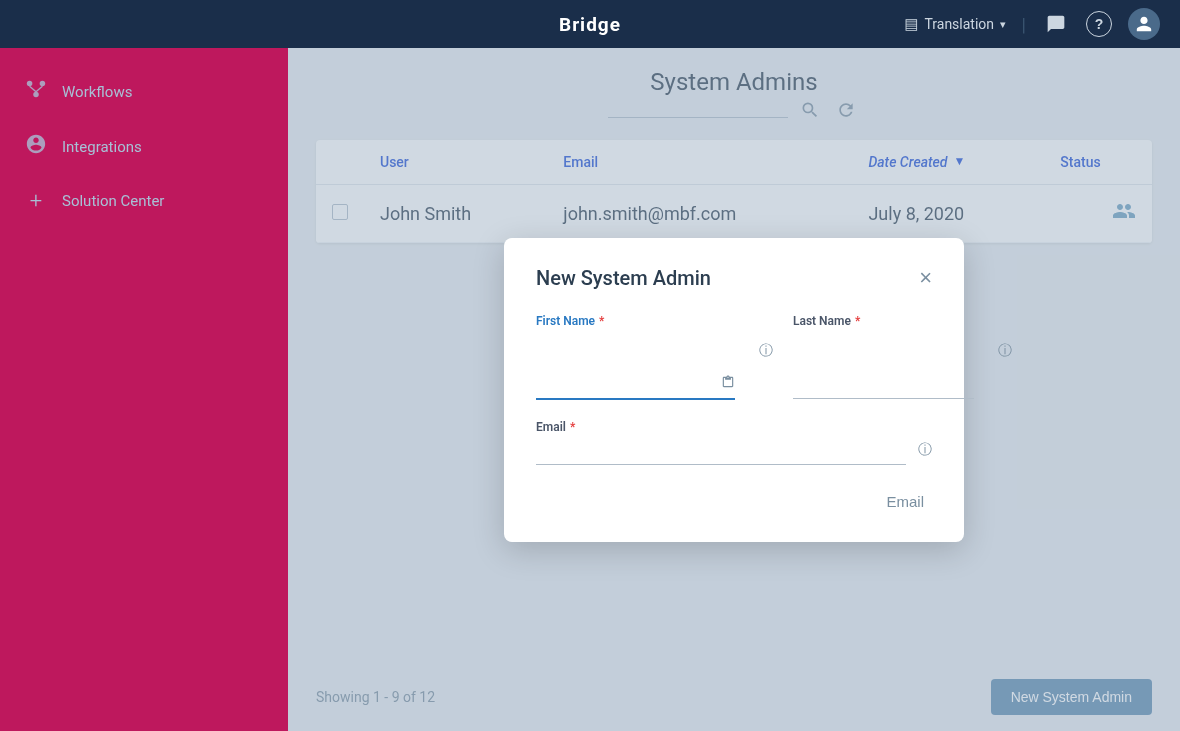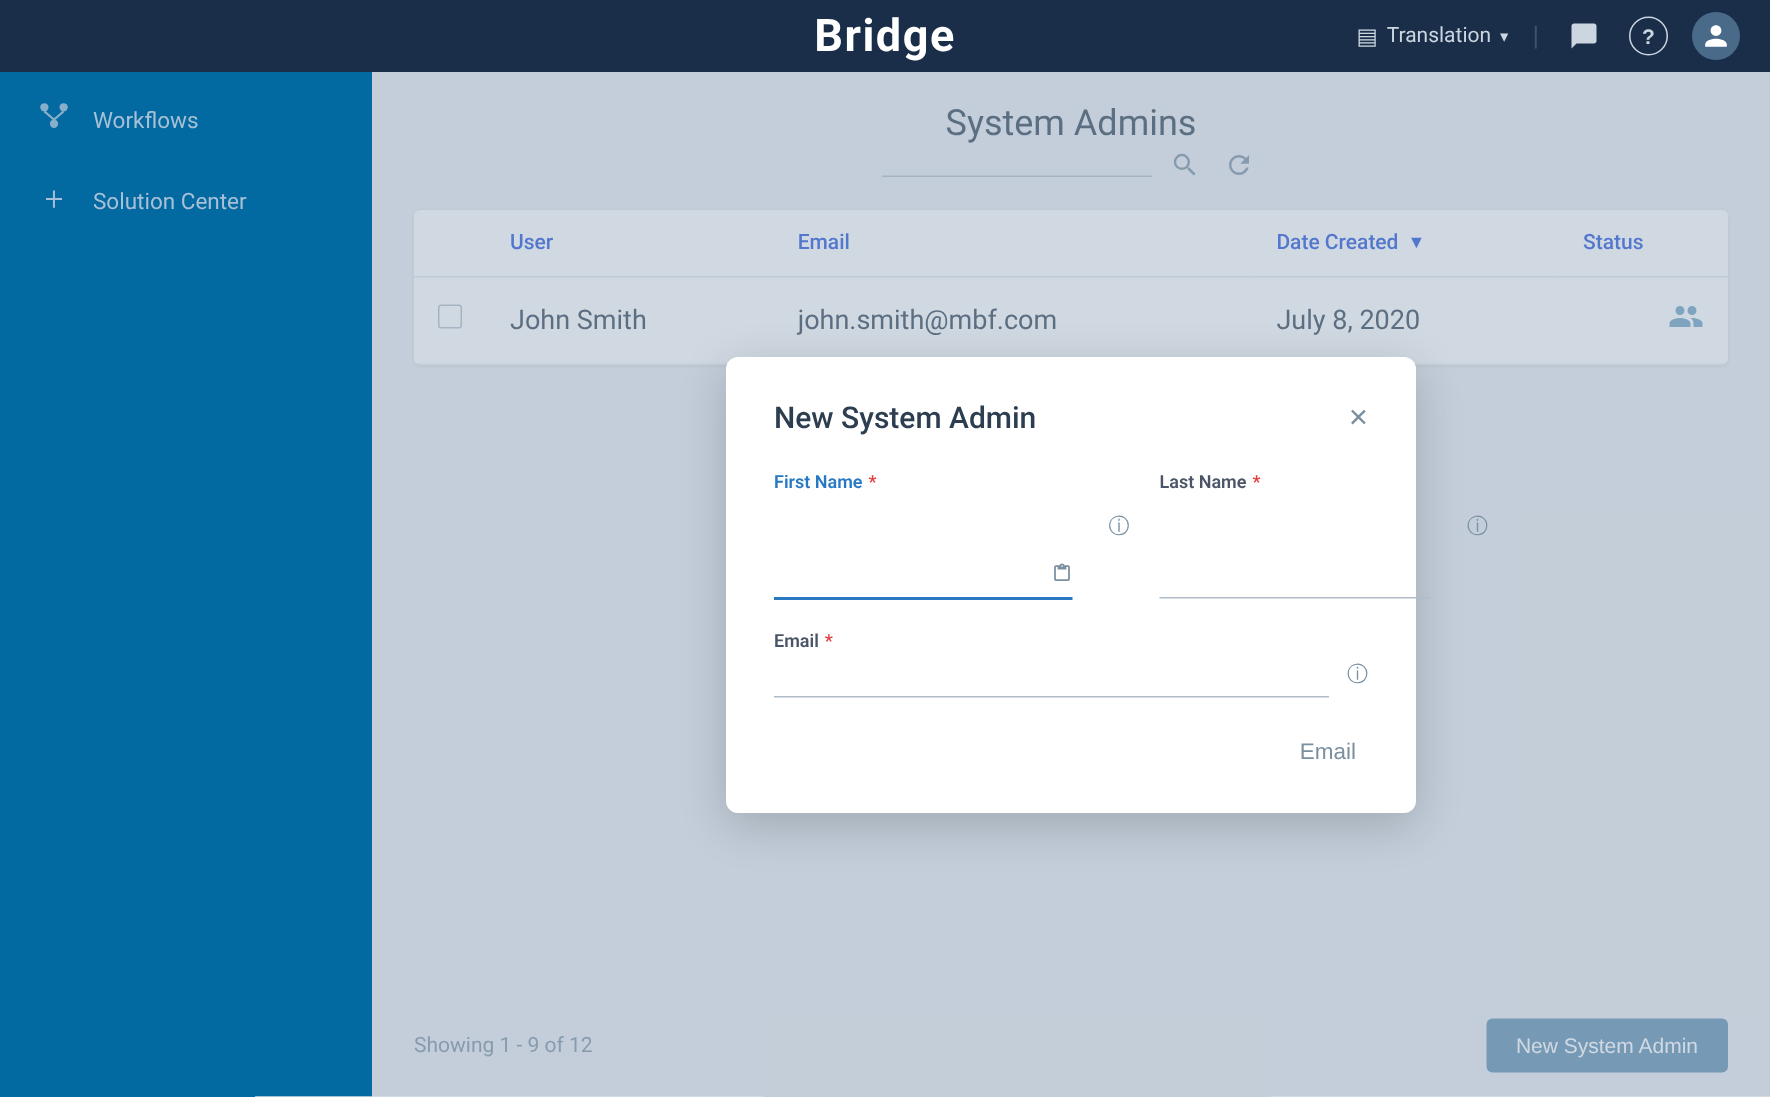--- a/index.html
+++ b/index.html
@@ -11,21 +11,21 @@
       height: 48px;
       display: flex;
       align-items: center;
       justify-content: space-between;
       padding: 0 20px;
       flex-shrink: 0;
       z-index: 10;
     }
     .header-title {
       color: white;
-      font-size: 30px;
+      font-size: 19px;
       font-weight: 700;
       letter-spacing: 1px;
       position: absolute;
       left: 50%;
       transform: translateX(-50%);
     }
     .header-right {
       display: flex;
       align-items: center;
       gap: 16px;
@@ -54,24 +54,24 @@
 
     
     .main-layout {
       display: flex;
       flex: 1;
       overflow: hidden;
     }
 
     
     .sidebar {
-      width: 248px;
-      background: #0369a1;
+      width: 288px;
+      background: #be185d;
       flex-shrink: 0;
-      padding-top: 4px;
+      padding-top: 16px;
     }
     .sidebar-item {
       display: flex;
       align-items: center;
       gap: 14px;
       padding: 14px 24px;
       color: #a8c0d6;
       font-size: 15px;
       cursor: pointer;
       transition: background 0.2s;
@@ -156,20 +156,21 @@
       height: 16px;
       border: 1.5px solid #b0bcc8;
       border-radius: 2px;
       display: inline-block;
       cursor: pointer;
     }
     .date-header {
       display: flex;
       align-items: flex-start;
       gap: 6px;
+      font-style: italic;
     }
     .sort-icon {
       font-size: 12px;
     }
     .status-cell {
       text-align: right;
     }
     .user-icon {
       color: #5b8ab0;
       font-size: 20px;
@@ -374,20 +375,28 @@
       <span class="sidebar-item-icon">
         <svg width="22" height="22" viewBox="0 0 24 24" fill="currentColor" opacity="0.8">
           <circle cx="5" cy="6" r="3"></circle>
             <circle cx="19" cy="6" r="3"></circle>
             <circle cx="12" cy="18" r="3"></circle>
           <line x1="5" y1="9" x2="12" y2="15" stroke="currentColor" stroke-width="1.5"></line>
           <line x1="19" y1="9" x2="12" y2="15" stroke="currentColor" stroke-width="1.5"></line>
         </svg>
       </span>
       <span>Workflows</span>
+    </div>
+    <div class="sidebar-item">
+      <span class="sidebar-item-icon">
+        <svg width="22" height="22" viewBox="0 0 24 24" fill="currentColor" opacity="0.8">
+          <path d="M12 2C6.48 2 2 6.48 2 12s4.48 10 10 10 10-4.48 10-10S17.52 2 12 2zm0 3c1.66 0 3 1.34 3 3s-1.34 3-3 3-3-1.34-3-3 1.34-3 3-3zm0 14.2c-2.5 0-4.71-1.28-6-3.22.03-1.99 4-3.08 6-3.08 1.99 0 5.97 1.09 6 3.08-1.29 1.94-3.5 3.22-6 3.22z"></path>
+        </svg>
+      </span>
+      <span>Integrations</span>
     </div>
     <div class="sidebar-item">
       <span class="sidebar-item-icon" style="font-size:22px; font-weight:300; color:#a8c0d6;">+</span>
       <span>Solution Center</span>
     </div>
   </div>
 
   <div class="content">
 
     <div class="page-header">

